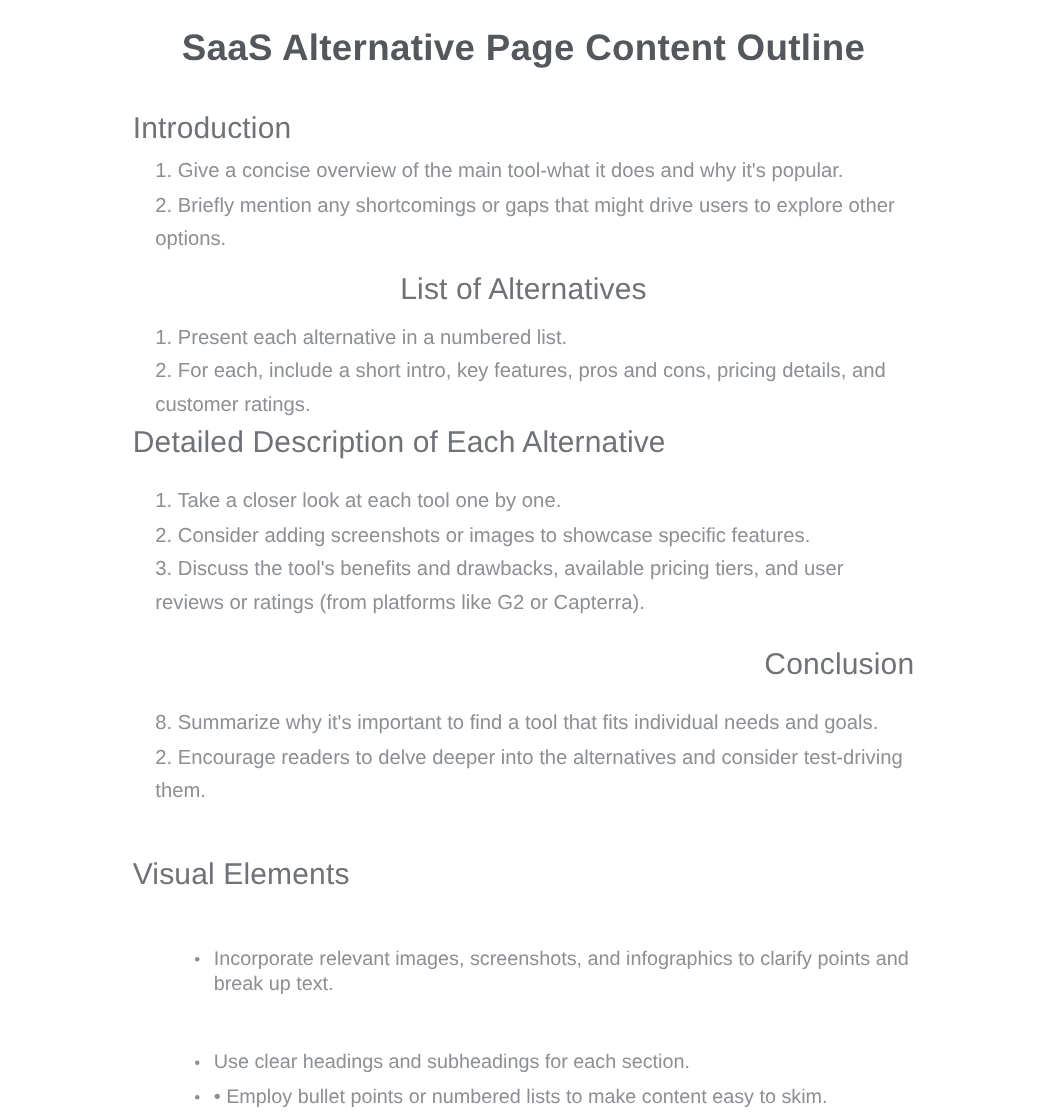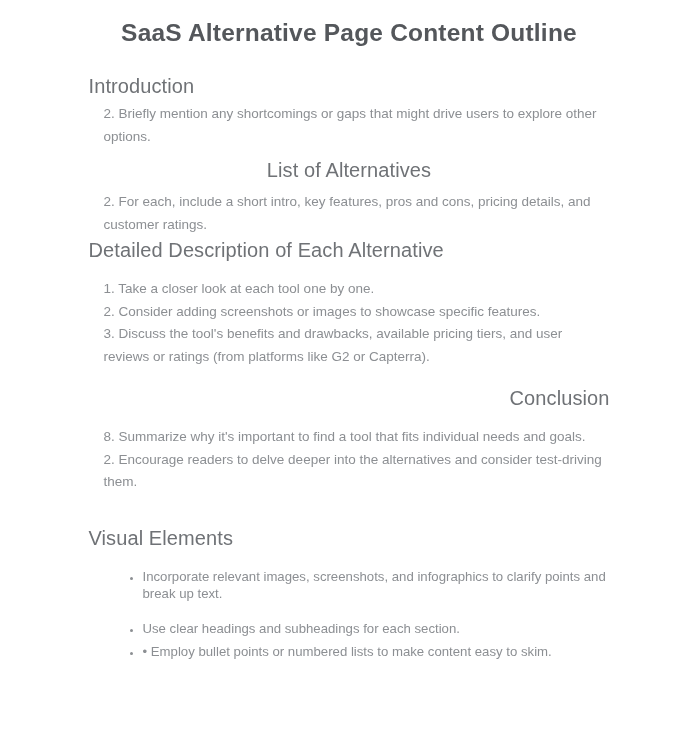--- a/index.html
+++ b/index.html
@@ -48,21 +48,21 @@
   .sections .section.sec-bullet h2{margin:32px 0 0 0;}
 
   .sec-numbered .items p{
     margin:0 0 0 15px;
     font-size:13.5px;
     line-height:22.5px;
     color:var(--body-color);
     max-width:577px;
   }
   .sec-bullet ul{
-    margin:18px 0 0 0;
+    margin:35px 0 0 0;
     padding:0 0 0 54px;
     list-style:disc;
   }
   .sec-bullet li{
     font-size:13.2px;
     line-height:17px;
     margin:0 0 6px 0;
     color:var(--body-color);
     max-width:522px;
   }
@@ -74,27 +74,29 @@
 </head>
 <body>
 
 <main class="page">
   <h1 class="doc-title">SaaS Alternative Page Content Outline</h1>
 
   <div class="sections">
   <div class="section sec-numbered">
     <h2>Introduction</h2>
     <div class="items">
+          <p>1. Give a concise overview of the main tool-what it does and why it's popular.</p>
           <p>2. Briefly mention any shortcomings or gaps that might drive users to explore other options.</p>
         </div>
   </div>
 
   <div class="section sec-numbered">
     <h2>List of Alternatives</h2>
     <div class="items">
+          <p>1. Present each alternative in a numbered list.</p>
           <p>2. For each, include a short intro, key features, pros and cons, pricing details, and customer ratings.</p>
         </div>
   </div>
 
   <div class="section sec-numbered">
     <h2>Detailed Description of Each Alternative</h2>
     <div class="items">
           <p>1. Take a closer look at each tool one by one.</p>
           <p>2. Consider adding screenshots or images to showcase specific features.</p>
           <p>3. Discuss the tool's benefits and drawbacks, available pricing tiers, and user reviews or ratings (from platforms like G2 or Capterra).</p>

